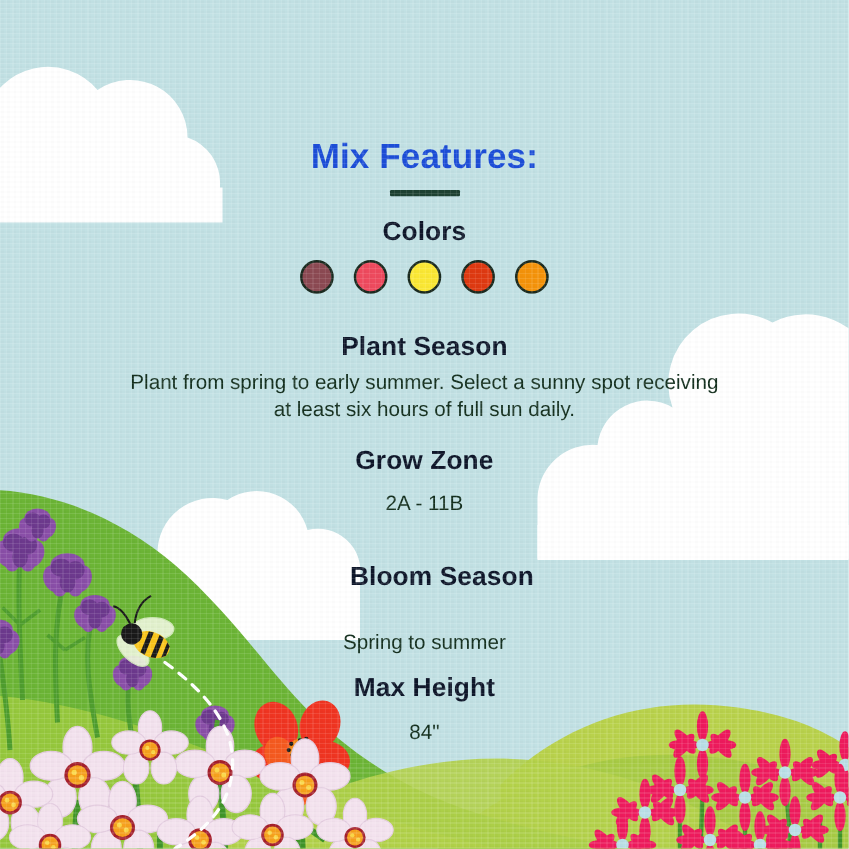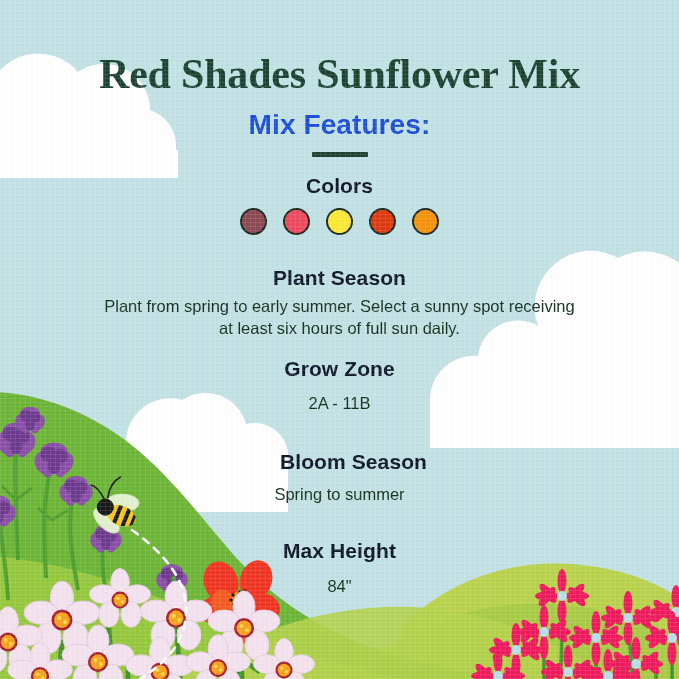--- a/index.html
+++ b/index.html
@@ -65,21 +65,21 @@
     font-size:16.5px;
     color:#15301f;
     line-height:1.35;
   }
   #h-colors  { top:174px; }
   #h-plant   { top:266px; }
   #b-plant   { top:295px; }
   #h-grow    { top:357px; }
   #b-grow    { top:392px; }
   #h-bloom   { top:450px;padding-left:28px; }
-  #b-bloom   { top:483px; }
+  #b-bloom   { top:503px; }
   #h-max     { top:539px; }
   #b-max     { top:575px; }
 
   
   #swatches {
     position:absolute; top:208px; left:0; right:0;
     display:flex; justify-content:center; gap:16px;
     z-index:45;
   }
   .swatch {
@@ -299,21 +299,20 @@
       </g>
 
       <circle cx="-8" cy="-2" r="8.5" fill="#1a1a1a"></circle>
 
       <path d="M-12 -9 C-20 -16 -26 -18 -30 -17" stroke="#1a1a1a" stroke-width="1.6" fill="none"></path>
       <path d="M-9 -11 C-12 -22 -10 -30 -5 -36" stroke="#1a1a1a" stroke-width="1.6" fill="none"></path>
     </g>
   </svg>
 
   <div id="content">
-    <div class="title">Red Shades Sunflower Mix</div>
     <div class="subtitle">Mix Features:</div>
     <div class="rule"></div>
 
     <div class="sec-head" id="h-colors">Colors</div>
 
     <div class="sec-head" id="h-plant">Plant Season</div>
     <div class="sec-body" id="b-plant" style="padding:0 96px;text-align:center;">Plant from spring to early summer. Select a sunny spot receiving at least six hours of full sun daily.</div>
 
     <div class="sec-head" id="h-grow">Grow Zone</div>
     <div class="sec-body" id="b-grow">2A - 11B</div>

